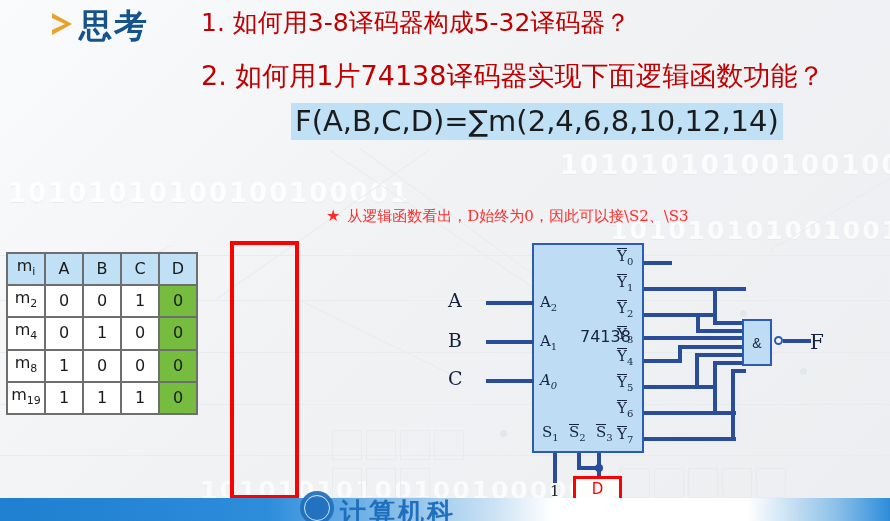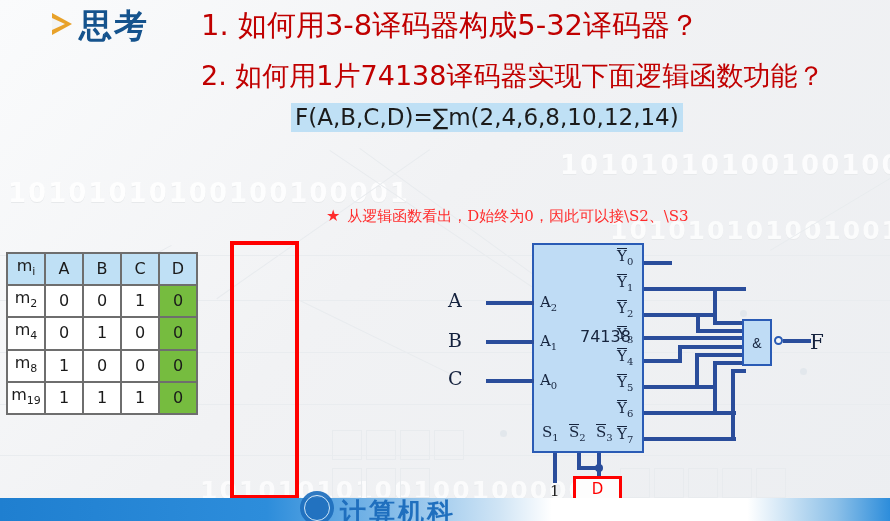--- a/index.html
+++ b/index.html
@@ -38,31 +38,31 @@
     border-left:13px solid #f3f4f5;border-top:6px solid transparent;
     border-bottom:6px solid transparent;
   }
   .sikao{
     position:absolute;left:74px;top:4px;
     font-size:33px;font-weight:bold;color:#15538d;letter-spacing:2px;
     font-family:"DejaVu Sans","Liberation Sans",sans-serif;
   }
   .q1{
     position:absolute;left:196px;top:6px;
-    font-size:29px;color:#c00000;white-space:nowrap;
+    font-size:25px;color:#c00000;white-space:nowrap;
     font-family:"DejaVu Sans","Liberation Sans",sans-serif;
   }
   .q2{
     position:absolute;left:196px;top:58px;
     font-size:27px;color:#c00000;white-space:nowrap;
     font-family:"DejaVu Sans","Liberation Sans",sans-serif;
   }
   .formula{
     position:absolute;left:286px;top:103px;
-    font-size:23px;color:#1b1b1b;background:#bfe0f5;
+    font-size:29px;color:#1b1b1b;background:#bfe0f5;
     padding:1px 4px 2px 4px;white-space:nowrap;
     font-family:"DejaVu Sans","Liberation Sans",sans-serif;
   }
 
   
   .note{
     position:absolute;left:326px;top:206px;
     font-size:15px;color:#ff2b2b;white-space:nowrap;
     font-family:"DejaVu Serif","Liberation Serif",serif;
   }
@@ -276,21 +276,21 @@
     <div class="wire" style="left:56px;top:66px;width:48px;height:4px;"></div>
     <div class="wire" style="left:56px;top:105px;width:48px;height:4px;"></div>
     <div class="wire" style="left:56px;top:144px;width:48px;height:4px;"></div>
 
     <div class="chip-lbl" style="left:110px;top:58px;">
       <span>A</span><sub>2</sub>
     </div>
     <div class="chip-lbl" style="left:110px;top:97px;">
       <span>A</span><sub>1</sub>
     </div>
-    <div class="chip-lbl" style="left:110px;top:136px;">
+    <div class="chip-lbl" style="left:110px;top:136px;font-style:italic;">
       <span>A</span><sub>0</sub>
     </div>
 
     <div class="chip-lbl" style="left:112px;top:188px;">
       <span>S</span><sub>1</sub>
     </div>
     <div class="chip-lbl" style="left:139px;top:188px;">
       <span class="ovl">S</span><sub>2</sub>
     </div>
     <div class="chip-lbl" style="left:166px;top:188px;">

